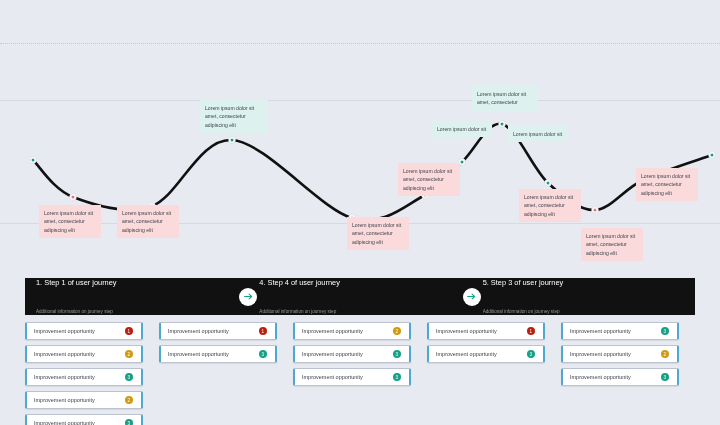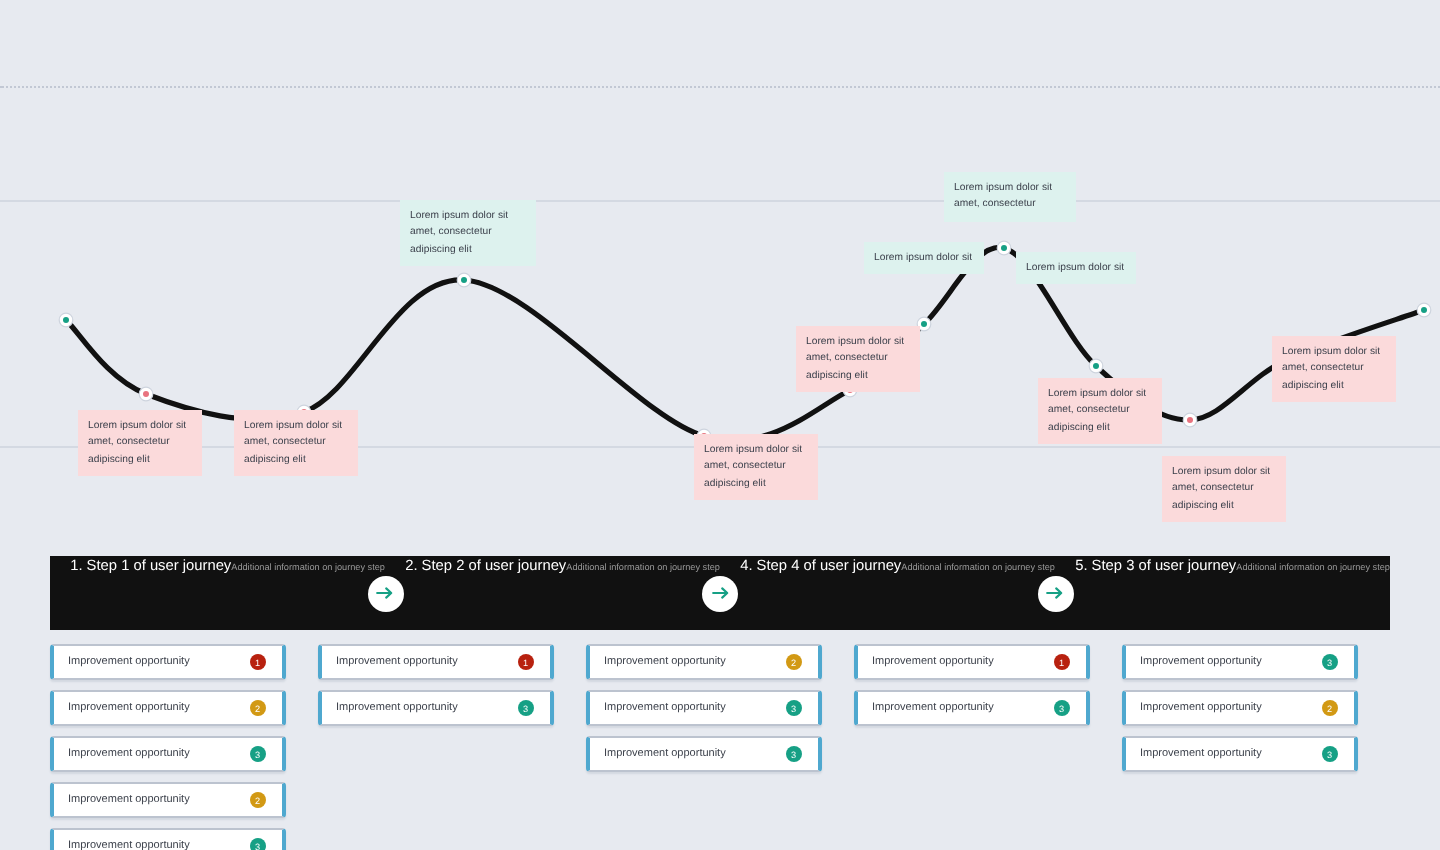--- a/index.html
+++ b/index.html
@@ -45,22 +45,22 @@
     left:25px; top:278px;
     width:670px; height:37px;
     background:#111111;
     display:flex;
     align-items:stretch;
   }
   .step {
     flex:1 1 0;
     position:relative;
     display:flex;
-    flex-direction:row;
-    justify-content:flex-end;
+    flex-direction:column;
+    justify-content:space-between;
     padding-left:11px;
     min-width:0;
   }
   .step-title {
     color:#ffffff;
     font-size:7.4px;
     line-height:1.25;
     white-space:nowrap;
   }
   .step-sub {
@@ -214,29 +214,20 @@
       <div class="step">
         <div class="step-title">1. Step 1 of user journey</div>
         <div class="step-sub">Additional information on journey step</div>
         <div class="step-arrow">
           <svg width="11" height="11" viewBox="0 0 11 11">
             <path d="M1.6 5.5 H8.4 M6.1 3.2 L8.6 5.5 L6.1 7.8" fill="none" stroke="#16a085" stroke-width="1.1" stroke-linecap="round" stroke-linejoin="round"></path>
           </svg>
         </div>
       </div>
       <div class="step">
-        <div class="step-title">2. Step 2 of user journey</div>
-        <div class="step-sub">Additional information on journey step</div>
-        <div class="step-arrow">
-          <svg width="11" height="11" viewBox="0 0 11 11">
-            <path d="M1.6 5.5 H8.4 M6.1 3.2 L8.6 5.5 L6.1 7.8" fill="none" stroke="#16a085" stroke-width="1.1" stroke-linecap="round" stroke-linejoin="round"></path>
-          </svg>
-        </div>
-      </div>
-      <div class="step">
         <div class="step-title">4. Step 4 of user journey</div>
         <div class="step-sub">Additional information on journey step</div>
         <div class="step-arrow">
           <svg width="11" height="11" viewBox="0 0 11 11">
             <path d="M1.6 5.5 H8.4 M6.1 3.2 L8.6 5.5 L6.1 7.8" fill="none" stroke="#16a085" stroke-width="1.1" stroke-linecap="round" stroke-linejoin="round"></path>
           </svg>
         </div>
       </div>
       <div class="step">
         <div class="step-title">5. Step 3 of user journey</div>

